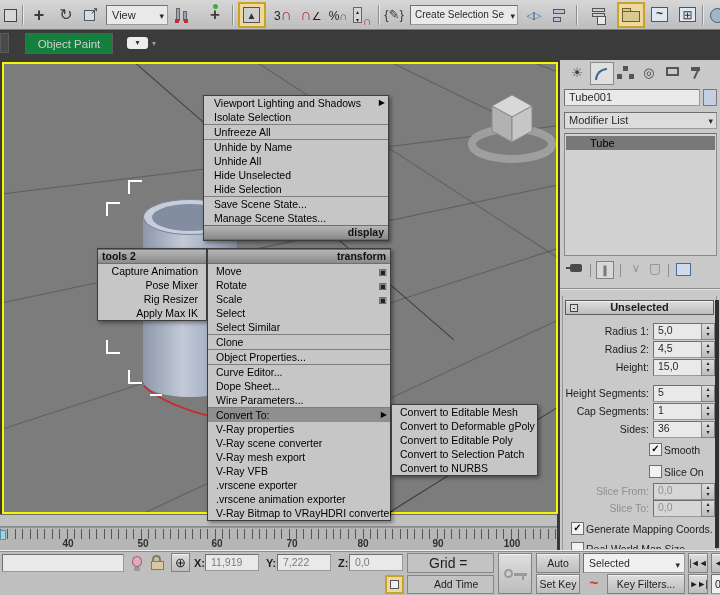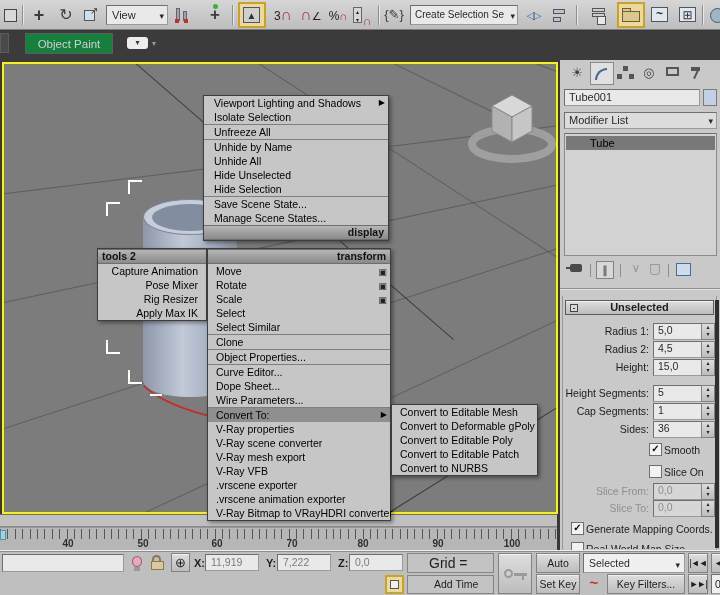--- a/index.html
+++ b/index.html
@@ -229,21 +229,21 @@
   <div class="mi"><span>V-Ray VFB</span></div>
   <div class="mi"><span>.vrscene exporter</span></div>
   <div class="mi"><span>.vrscene animation exporter</span></div>
   <div class="mi"><span>V-Ray Bitmap to VRayHDRI converter</span></div>
 </div>
 
 <div class="abs menu" style="left:391px;top:404px;width:147px;z-index:11">
   <div class="mi"><span>Convert to Editable Mesh</span></div>
   <div class="mi"><span>Convert to Deformable gPoly</span></div>
   <div class="mi"><span>Convert to Editable Poly</span></div>
-  <div class="mi"><span>Convert to Editable Patch</span></div>
+  <div class="mi"><span>Convert to Selection Patch</span></div>
   <div class="mi"><span>Convert to NURBS</span></div>
 </div>
 
 <div class="abs panel">
 
   <div class="ptab" style="left:6px"><span>☀</span></div>
   <div class="ptab active" style="left:30px">
     <div class="abs" style="left:4px;top:5px;width:12px;height:12px;border:2px solid #4a6a9a;border-right:none;border-bottom:none;border-radius:12px 0 0 0"></div>
   </div>
   <div class="ptab" style="left:54px">

